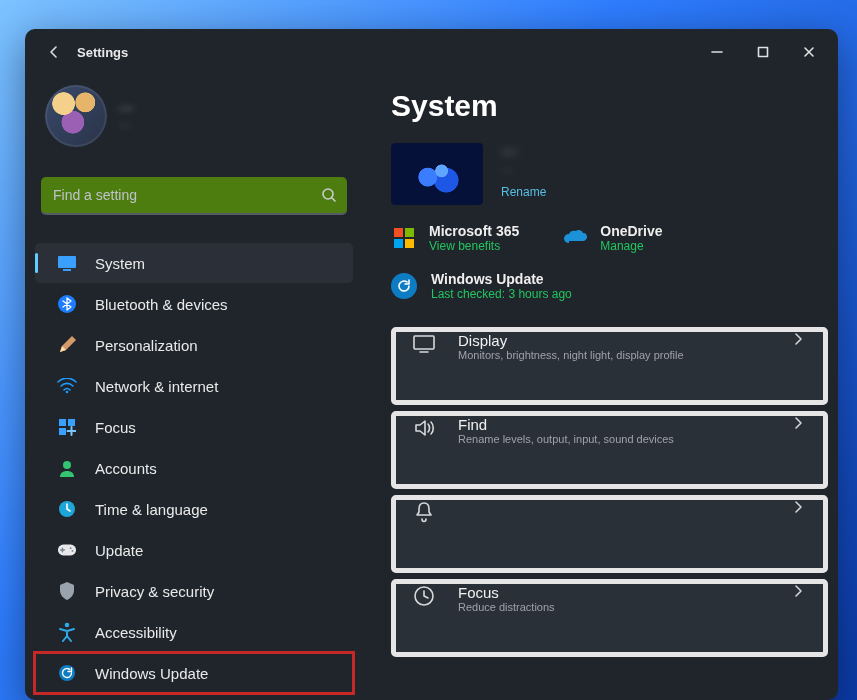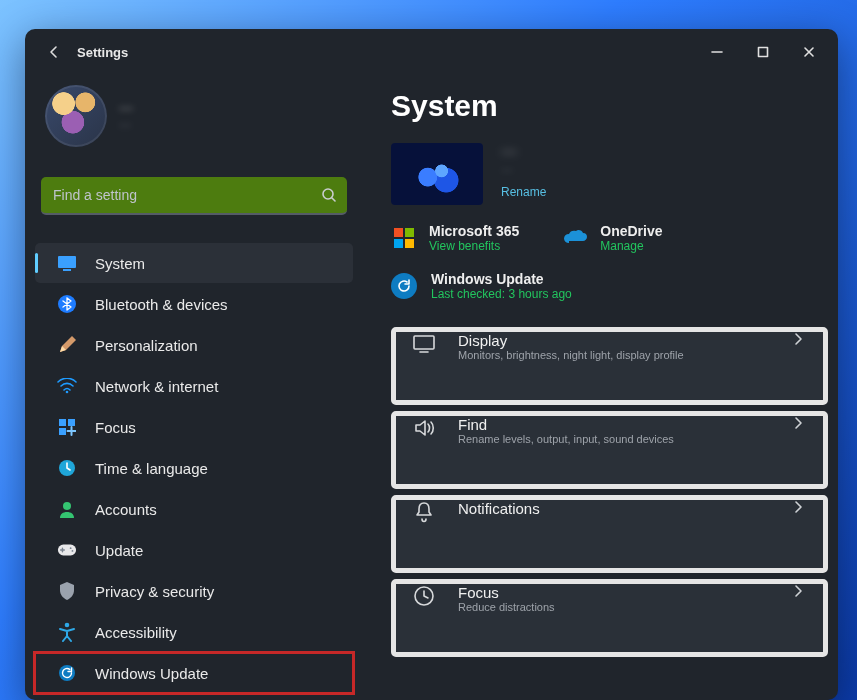--- a/index.html
+++ b/index.html
@@ -150,34 +150,34 @@
                 <rect x="10" y="1" width="7" height="7" fill="#3aa0ff" stroke="none"></rect>
                 <rect x="1" y="10" width="7" height="7" fill="#3aa0ff" stroke="none"></rect>
                 <path d="M13.5 9v8M9.5 13h8" stroke="#7cc6ff" stroke-width="2"></path>
               </svg>
             </span>
             <span class="nav-label">Focus</span>
           </div>
           <div class="nav-item">
             <span class="nav-ico">
               <svg width="18" height="18" viewBox="0 0 18 18">
+                <circle cx="9" cy="6" r="4" fill="#34c471" stroke="none"></circle>
+                <path d="M2 18c0-4 3-6 7-6s7 2 7 6z" fill="#34c471" stroke="none"></path>
+              </svg>
+            </span>
+            <span class="nav-label">Accounts</span>
+          </div>
+          <div class="nav-item">
+            <span class="nav-ico">
+              <svg width="18" height="18" viewBox="0 0 18 18">
                 <circle cx="9" cy="9" r="8" fill="#1fa6d9" stroke="none"></circle>
                 <path d="M9 4v5l3 2" stroke="#fff"></path>
               </svg>
             </span>
             <span class="nav-label">Time &amp; language</span>
-          </div>
-          <div class="nav-item">
-            <span class="nav-ico">
-              <svg width="18" height="18" viewBox="0 0 18 18">
-                <circle cx="9" cy="6" r="4" fill="#34c471" stroke="none"></circle>
-                <path d="M2 18c0-4 3-6 7-6s7 2 7 6z" fill="#34c471" stroke="none"></path>
-              </svg>
-            </span>
-            <span class="nav-label">Accounts</span>
           </div>
           <div class="nav-item">
             <span class="nav-ico">
               <svg width="22" height="14" viewBox="0 0 22 14">
                 <rect x="1" y="1" width="20" height="12" rx="6" fill="#e8e8ea" stroke="none"></rect>
                 <path d="M6 5v4M4 7h4" stroke="#7b8490"></path>
                 <circle cx="15" cy="5" r="1" fill="#7b8490" stroke="none"></circle>
                 <circle cx="17" cy="8" r="1" fill="#7b8490" stroke="none"></circle>
               </svg>
             </span>
@@ -296,21 +296,20 @@
                 <path d="M3 2l5 5-5 5"></path>
               </svg></span>
           </div>
           <div class="card">
             <span class="card-ico">
               <svg width="20" height="22" viewBox="0 0 20 22" stroke="#d7d9db">
                 <path d="M10 2c3 0 5 2 5 6v3l2 3H3l2-3V8c0-4 2-6 5-6zM8 18c0 1.5 1 2.5 2 2.5s2-1 2-2.5"></path>
               </svg>
             </span>
             <div class="card-txt">
-              <span class="card-title">Notifications</span>
             </div>
             <span class="chev"><svg width="10" height="14" viewBox="0 0 10 14">
                 <path d="M3 2l5 5-5 5"></path>
               </svg></span>
           </div>
           <div class="card">
             <span class="card-ico">
               <svg width="22" height="22" viewBox="0 0 22 22" stroke="#d7d9db">
                 <circle cx="11" cy="11" r="9"></circle>
                 <path d="M11 6v5l4 2"></path>

